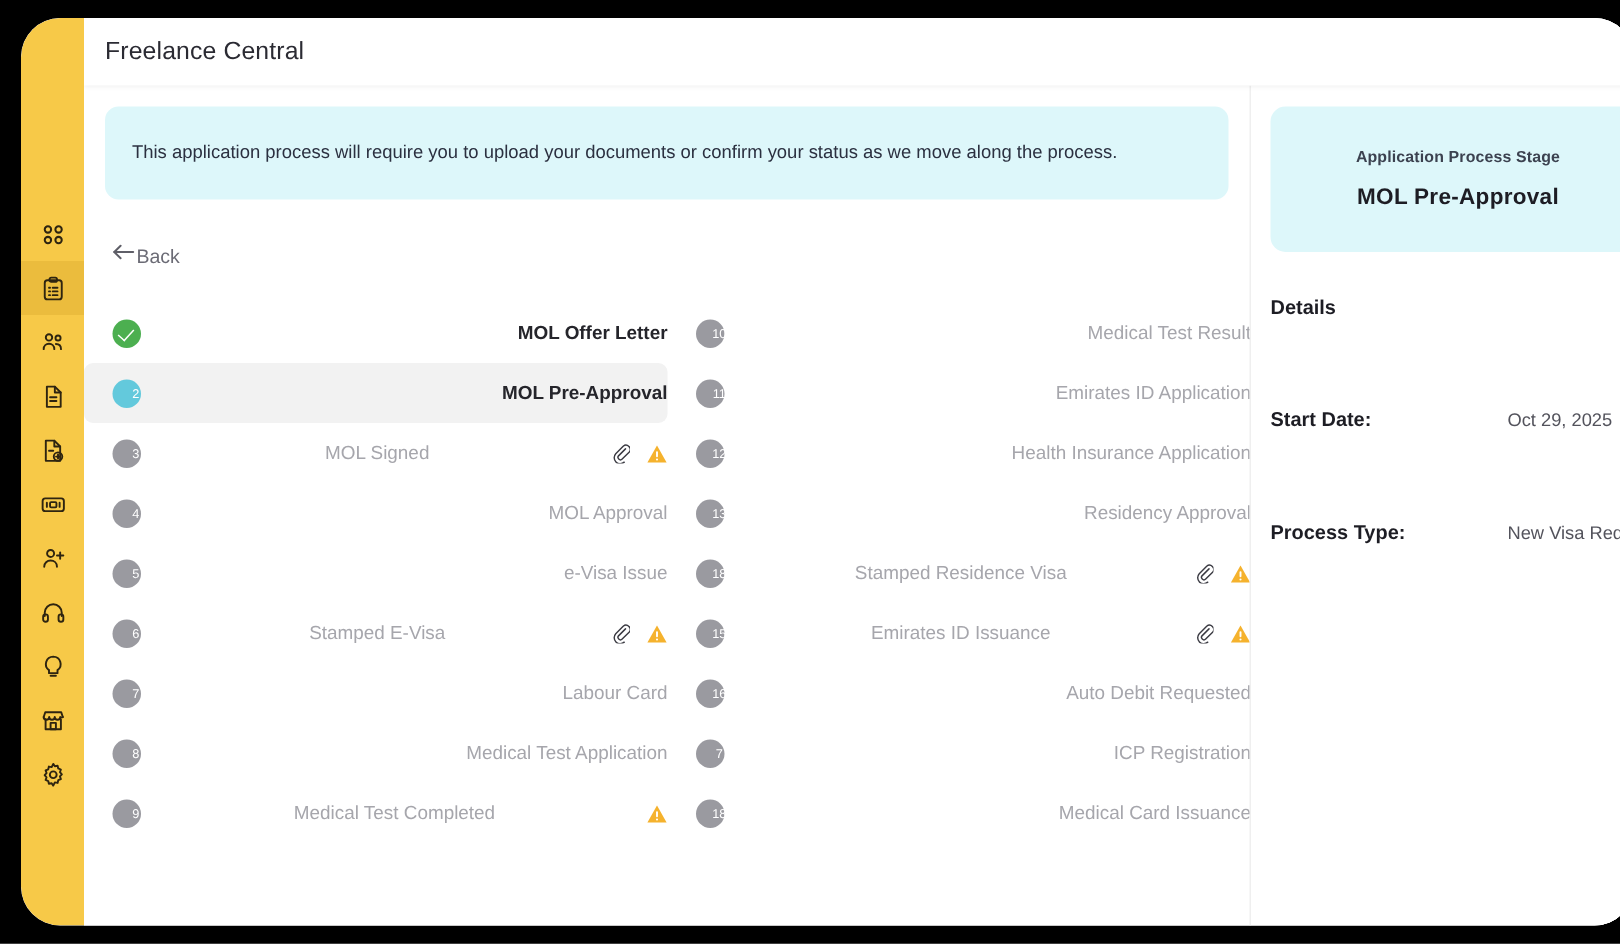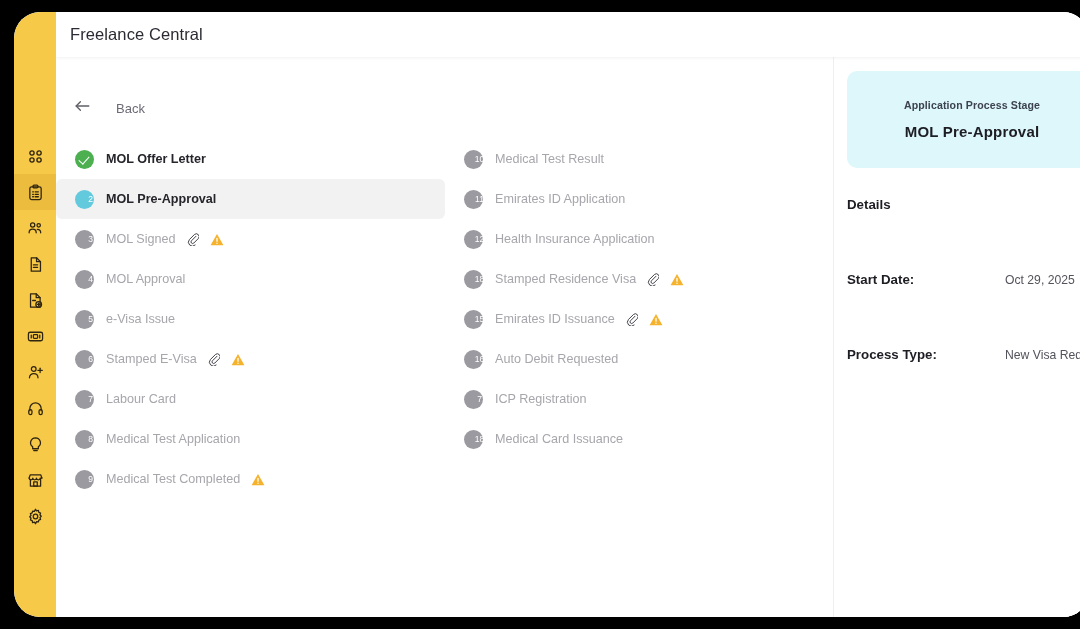--- a/index.html
+++ b/index.html
@@ -106,21 +106,21 @@
     font-size: 12.3px;
     color: #2B3040;
     line-height: 1.4;
   }
 
   
   #back-row {
     margin: 28px 0 0 18px;
     display: inline-flex;
     align-items: center;
-    gap: 25px;
+    gap: 0;
     cursor: pointer;
   }
   #back-row svg { width: 17px; height: 14px; }
   #back-label { font-size: 13px; color: #6B6B75; }
 
   
   #steps-grid {
     margin-top: 22px;
     display: flex;
     padding-right: 8px;
@@ -128,20 +128,21 @@
   .step-col { width: 389px; flex: 0 0 389px; }
   .step-col.right { padding-left: 12px; }
 
   .step-row {
     height: 40px;
     display: flex;
     align-items: center;
     padding-left: 19px;
     border-radius: 6px;
     cursor: pointer;
+    justify-content: space-between;
   }
   .step-col.right .step-row { padding-left: 7px; }
   .step-row.current { background: #F2F2F2; }
 
   .step-badge {
     width: 19px; height: 19px;
     flex: 0 0 19px;
     border-radius: 50%;
     background: #9A9AA0;
     color: #FFFFFF;
@@ -345,20 +346,23 @@
   <div id="page">
 
     <header id="topbar">
       <div id="page-title">Freelance Central</div>
     </header>
 
     <div id="body-area">
 
       <section id="main-col">
 
+        <div id="info-banner">
+          <div id="info-banner-text">This application process will require you to upload your documents or confirm your status as we move along the process.</div>
+        </div>
 
         <div id="back-row">
           <span>
             <svg viewBox="0 0 24 20" fill="none" stroke="#5F5F68" stroke-width="1.9" stroke-linecap="round" stroke-linejoin="round">
               <line x1="3" y1="10" x2="21" y2="10"></line>
               <polyline points="9,4 3,10 9,16"></polyline>
             </svg>
           </span>
           <span id="back-label">Back</span>
         </div>
@@ -446,20 +450,24 @@
               </div>
               <div class="step-row pending">
                 <div class="step-badge pending">11</div>
                 <div class="step-label">Emirates ID Application</div>
               </div>
               <div class="step-row pending">
                 <div class="step-badge pending">12</div>
                 <div class="step-label">Health Insurance Application</div>
               </div>
               <div class="step-row pending">
+                <div class="step-badge pending">13</div>
+                <div class="step-label">Residency Approval</div>
+              </div>
+              <div class="step-row pending">
                 <div class="step-badge pending">18</div>
                 <div class="step-label">Stamped Residence Visa</div>
                 <div class="step-icons">
                   <span class="clip-icon">
                     <svg viewBox="0 0 24 28" fill="none" stroke="#3A3A42" stroke-width="1.9" stroke-linecap="round" stroke-linejoin="round">
                       <path d="M18 8.5l-9 9a3.2 3.2 0 004.6 4.6l9.2-9.2a5.6 5.6 0 00-7.9-7.9L5 14.9a8 8 0 0011.3 11.3"></path>
                     </svg>
                   </span>
                   <span class="warn-icon">
                     <svg viewBox="0 0 24 22" fill="#F5B22D">

